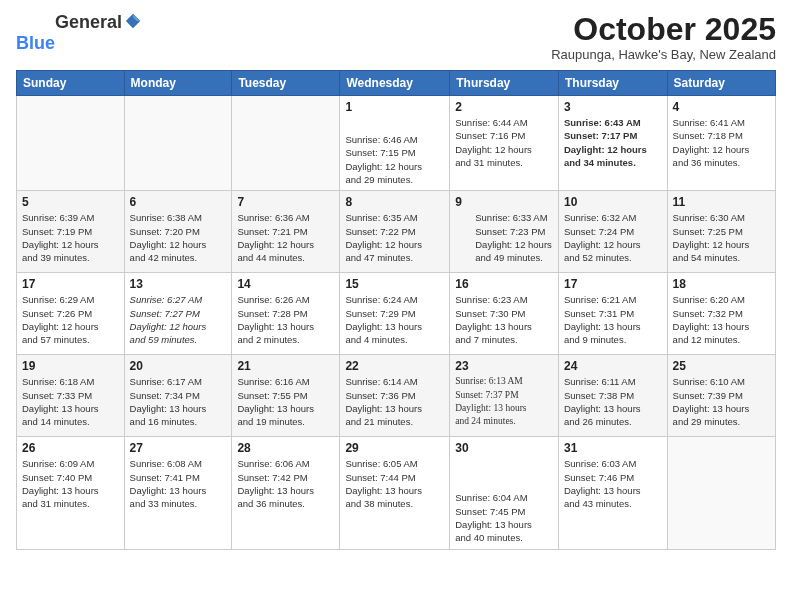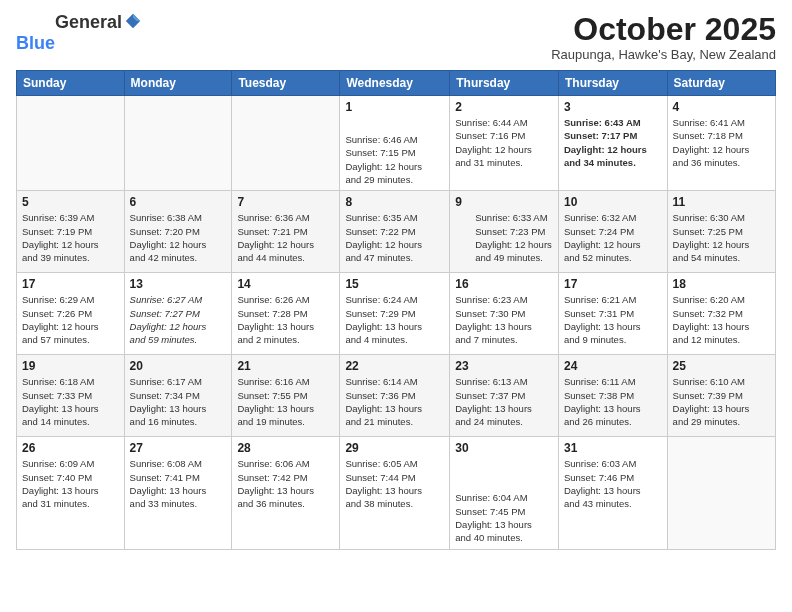--- a/index.html
+++ b/index.html
@@ -301,21 +301,21 @@
           </td>
           <td>
             <div class="day-num">22</div>
             <div class="day-info" style="white-space: pre-line;">Sunrise: 6:14 AM
 Sunset: 7:36 PM
 Daylight: 13 hours
 and 21 minutes.</div>
           </td>
           <td>
             <div class="day-num">23</div>
-            <div class="day-info" style="white-space: pre-line;">Sunrise: 6:13 AM
+            <div class="day-info" style="white-space: pre-line; font-family: Liberation Serif, serif;">Sunrise: 6:13 AM
 Sunset: 7:37 PM
 Daylight: 13 hours
 and 24 minutes.</div>
           </td>
           <td>
             <div class="day-num">24</div>
             <div class="day-info" style="white-space: pre-line;">Sunrise: 6:11 AM
 Sunset: 7:38 PM
 Daylight: 13 hours
 and 26 minutes.</div>

